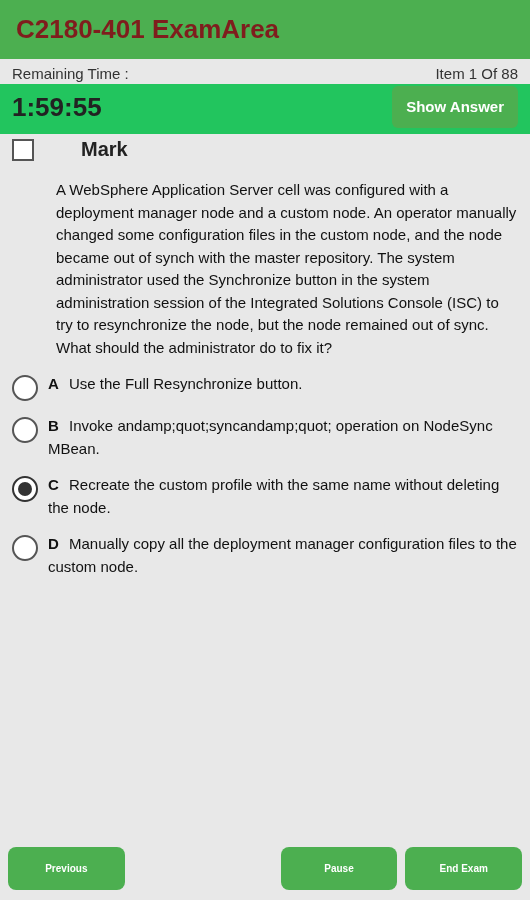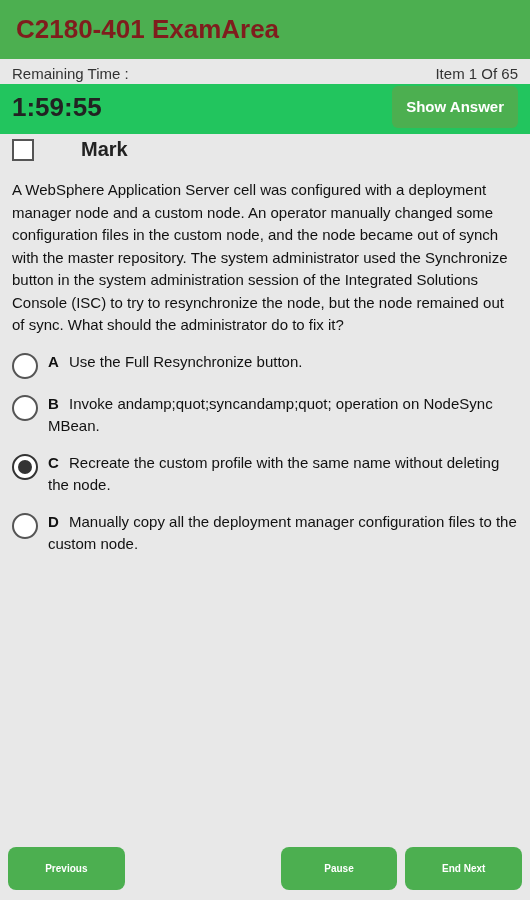--- a/index.html
+++ b/index.html
@@ -96,20 +96,21 @@
       padding: 10px 12px 8px 12px;
       background: #e8e8e8;
       flex: 1;
       overflow-y: auto;
     }
     #question-text {
       font-size: 15px;
       color: #111;
       line-height: 1.5;
       margin-bottom: 14px;
+      margin-left: 44px;
     }
 
     
     .answer-option {
       display: flex;
       align-items: flex-start;
       margin-bottom: 14px;
       cursor: pointer;
     }
     .radio-circle {
@@ -171,21 +172,21 @@
   </style>
 </head>
 <body>
 
 <div id="header">
   <span id="header-title">C2180-401 ExamArea</span>
 </div>
 
 <div id="meta-row">
   <span id="remaining-label">Remaining Time :</span>
-  <span id="item-label">Item 1 Of 65</span>
+  <span id="item-label">Item 1 Of 88</span>
 </div>
 
 <div id="timer-row">
   <span id="timer-text">1:59:55</span>
   <button id="show-answer-btn">Show Answer</button>
 </div>
 
 <div id="mark-row">
   <div id="mark-checkbox"></div>
   <span id="mark-label">Mark</span>
@@ -226,14 +227,14 @@
       <span class="answer-letter">D</span>
       <span>Manually copy all the deployment manager configuration files to the custom node.</span>
     </span>
   </div>
 </div>
 
 <div id="bottom-nav">
   <button class="nav-btn">Previous</button>
   <div class="nav-spacer"></div>
   <button class="nav-btn">Pause</button>
-  <button class="nav-btn">End Next</button>
+  <button class="nav-btn">End Exam</button>
 </div>
 
 </body></html>

